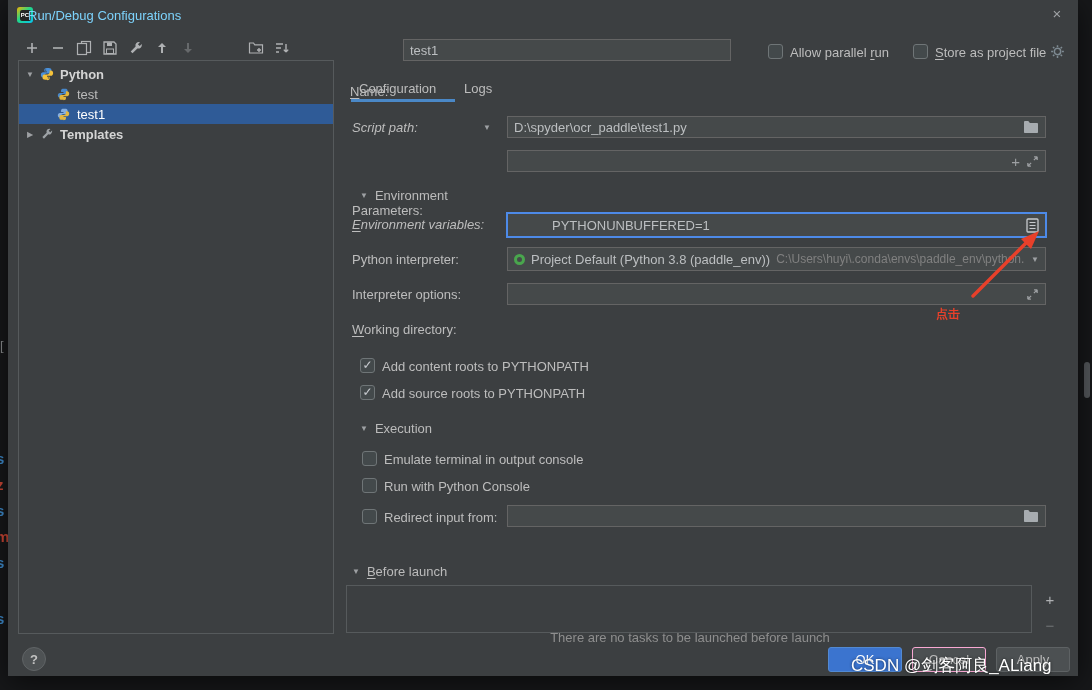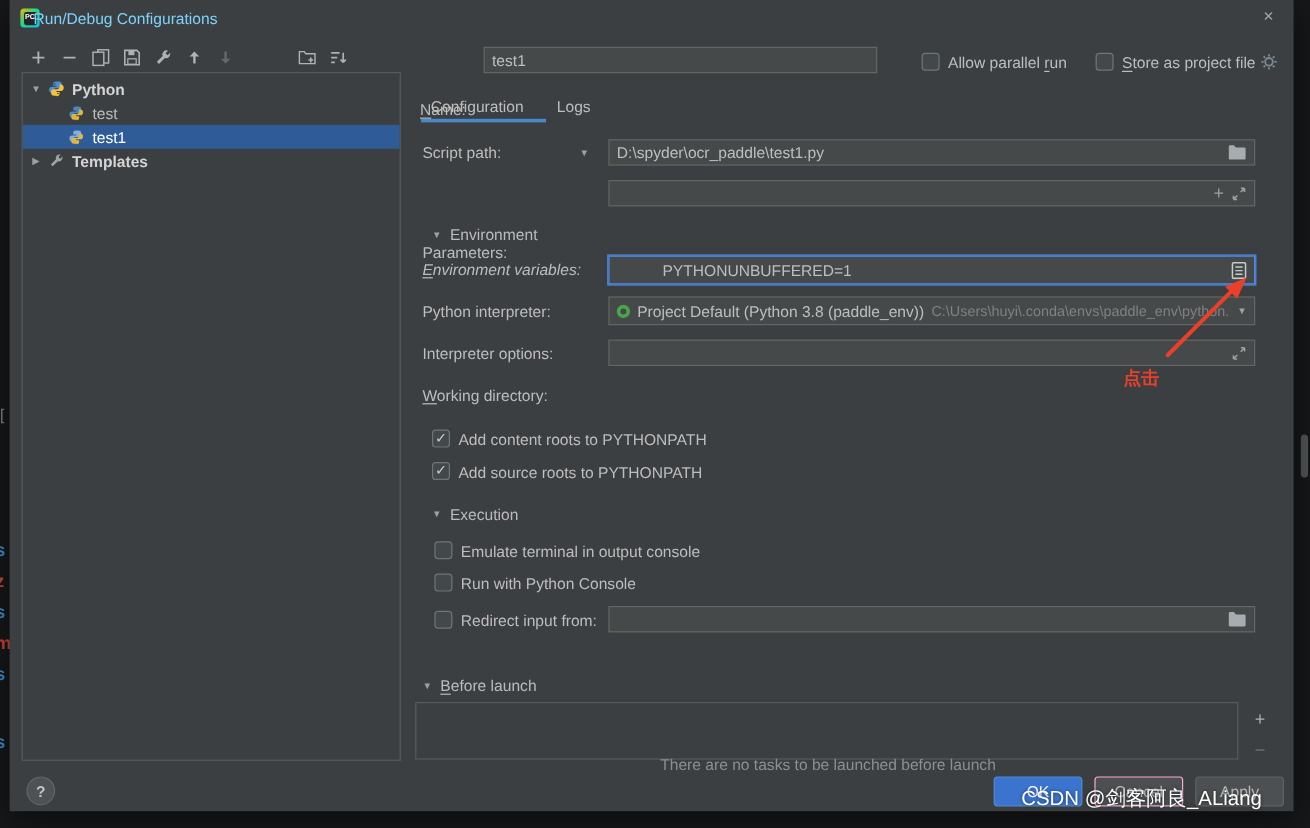--- a/index.html
+++ b/index.html
@@ -67,21 +67,21 @@
     align-items:center;justify-content:center;color:#dfe1e5;}
   .btn.ok{left:820px;background:var(--ok-bg,#3b74cf);border:1px solid #5289d2;color:#fff;}
   .btn.cancel{left:904px;background:var(--button-bg,#4c5052);border:1px solid #f9a8d4;color:#bbb;}
   .btn.apply{left:988px;background:var(--button-bg,#4c5052);border:1px solid #5e6264;color:#bbb;}
   .help{position:absolute;left:14px;top:647px;width:24px;height:24px;border-radius:50%;
     background:#4e5254;border:1px solid #606466;color:#c2c2c2;display:flex;align-items:center;
     justify-content:center;font-weight:700;}
 
   
   .arrow-svg{position:absolute;left:0;top:0;pointer-events:none;}
-  .annot{position:absolute;left:936px;top:306px;color:var(--annotation,#e8402a);font-size:15px;font-weight:700;}
+  .annot{position:absolute;left:936px;top:306px;color:var(--annotation,#e8402a);font-size:12px;font-weight:700;}
   .wm{position:absolute;left:851px;top:654px;color:#ffffff;font-size:17px;white-space:nowrap;
     text-shadow:0 0 3px rgba(0,0,0,.6);}
   .eletter{position:absolute;left:-4px;width:12px;font-weight:700;font-size:15px;}
   .el-blue{color:#3f8fd3;}.el-red{color:#d14836;}
   .bracket{position:absolute;left:0;top:338px;color:#8f9294;}
   .rsb{position:absolute;left:1084px;top:362px;width:6px;height:36px;background:#55585c;border-radius:3px;}
 </style>
 </head>
 <body>
 
@@ -217,21 +217,21 @@
       <svg width="15" height="15" viewBox="0 0 16 16">
           <path d="M8 1.2v2M8 12.8v2M1.2 8h2M12.8 8h2M3.2 3.2l1.4 1.4M11.4 11.4l1.4 1.4M12.8 3.2l-1.4 1.4M4.6 11.4l-1.4 1.4" stroke="#7e8a92" stroke-width="1.6"></path>
           <circle cx="8" cy="8" r="3.4" fill="none" stroke="#7e8a92" stroke-width="1.6"></circle>
         </svg>
       </span>
 
     <div class="tab" style="left:351px;">Configuration</div>
     <div class="tab" style="left:456px;">Logs</div>
     <div class="tabline"></div>
 
-    <div class="lbl" style="left:344px;top:120px;">Script path:</div>
+    <div class="lbl" style="left:344px;top:120px;font-style:italic;">Script path:</div>
     <span class="dd" style="position:absolute;left:475px;top:123px;">▼</span>
     <div class="field" style="top:116px;">
       <span class="val">D:\spyder\ocr_paddle\test1.py</span>
       <span class="ficon">
         <svg width="16" height="14" viewBox="0 0 16 14">
             <path d="M1 2.2C1 1.5 1.5 1 2.2 1h3.1l1.6 2H14c.6 0 1 .5 1 1v8c0 .6-.4 1-1 1H2c-.6 0-1-.4-1-1V2.2z" fill="#a7acb0"></path>
           </svg>
         </span>
     </div>
 

